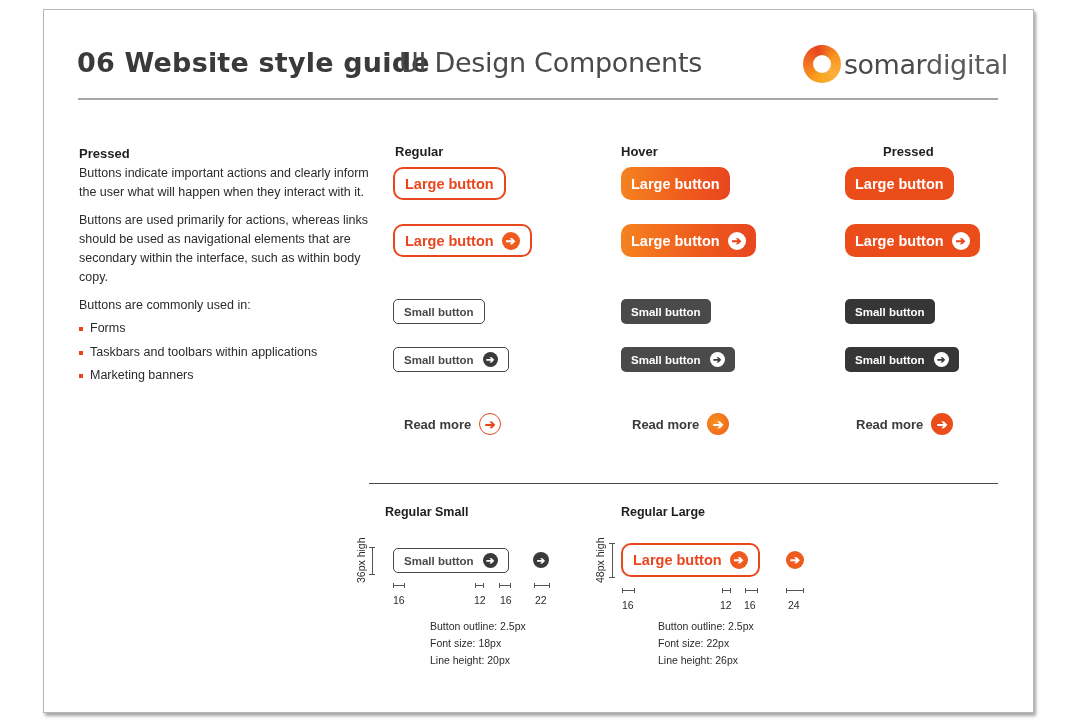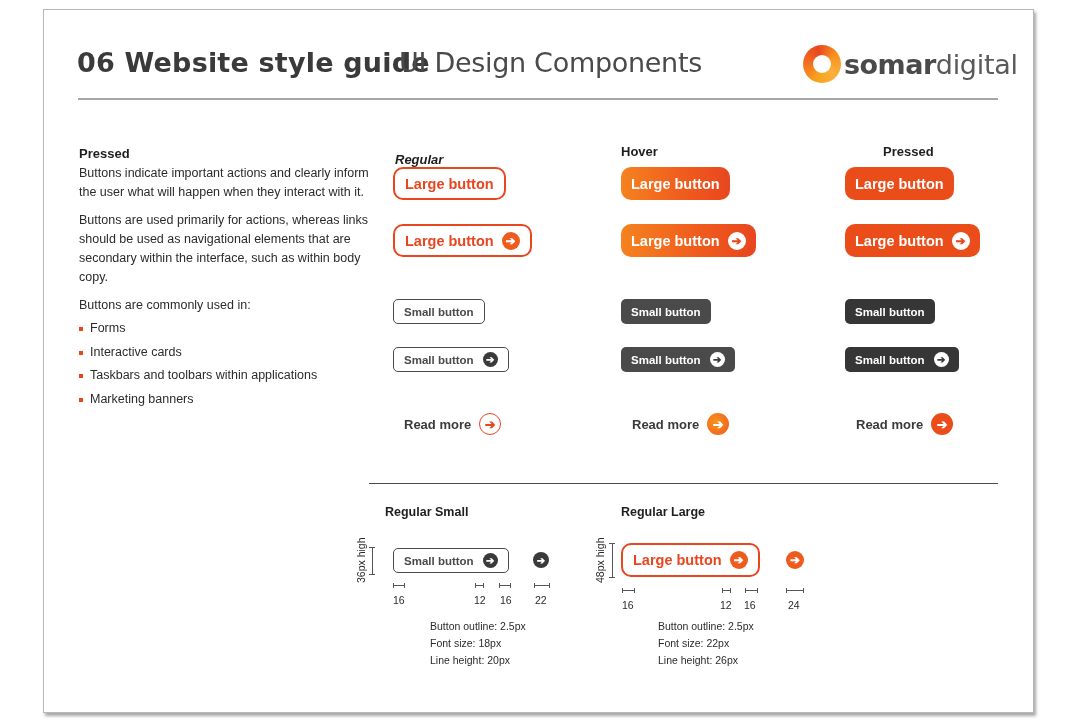--- a/index.html
+++ b/index.html
@@ -15,21 +15,21 @@
 
     .hdr-title { position: absolute; left: 77px; top: 47px; font-size: 27px; font-weight: bold; color: #3a3a3a; letter-spacing: 0.2px; font-family: "DejaVu Sans", sans-serif; }
     .hdr-sub { position: absolute; left: 399px; top: 47px; font-size: 27px; font-weight: normal; color: #4a4a4a; font-family: "DejaVu Sans", sans-serif; letter-spacing: -0.3px; }
     .hdr-rule { position: absolute; left: 78px; top: 98px; width: 920px; height: 2px; background: #a6a6a6; }
 
     .logo { position: absolute; left: 803px; top: 45px; display: flex; align-items: center; }
     .logo-ring { width: 38px; height: 38px; border-radius: 50%;
       background: conic-gradient(from 200deg, #f7a21b, #f36f21, #e8461f, #f7931e, #fbb03b, #f7a21b);
       position: relative; }
     .logo-ring::after { content: ""; position: absolute; left: 10px; top: 10px; width: 18px; height: 18px; border-radius: 50%; background: #fff; }
-    .logo-somar { font-family: "DejaVu Sans", sans-serif; font-weight: bold; font-size: 27px; color: #4a4a4a; margin-left: 3px; letter-spacing: -0.5px; }
+    .logo-somar { font-family: "DejaVu Sans", sans-serif; font-weight: normal; font-size: 27px; color: #4a4a4a; margin-left: 3px; letter-spacing: -0.5px; }
     .logo-digital { font-family: "DejaVu Sans", sans-serif; font-weight: normal; font-size: 27px; color: #5a5a5a; letter-spacing: -0.3px; text-align: center; }
 
     .left { position: absolute; left: 79px; top: 144px; width: 290px; font-size: 12.5px; line-height: 19px; color: #2b2b2b; }
     .left h3 { font-size: 13px; font-weight: bold; margin-bottom: 1px; color: #1e1e1e; }
     .left p { margin-bottom: 9px; }
     .left ul { list-style: none; }
     .left li { position: relative; padding-left: 11px; margin-bottom: 4.6px; }
     .left li::before { content: ""; position: absolute; left: 0; top: 8px; width: 4px; height: 4px; background: #e8461f; }
 
     .col-label { position: absolute; font-size: 13px; font-weight: bold; color: #1e1e1e; }
@@ -88,27 +88,26 @@
 </div>
 <div class="hdr-rule"></div>
 
 <div class="left">
   <h3>Pressed</h3>
   <p>Buttons indicate important actions and clearly inform the user what will happen when they interact with it.</p>
   <p>Buttons are used primarily for actions, whereas links should be used as navigational elements that are secondary within the interface, such as within body copy.</p>
   <p style="margin-bottom:4px">Buttons are commonly used in:</p>
   <ul>
     <li>Forms</li>
-    <li>Interactive cards</li>
     <li>Taskbars and toolbars within applications</li>
     <li>Marketing banners</li>
   </ul>
 </div>
 
-<div class="col-label" style="left:395px; top:152px;font-style:italic;">Regular</div>
+<div class="col-label" style="left:395px; top:144px;">Regular</div>
 <div class="col-label" style="left:621px; top:144px;">Hover</div>
 <div class="col-label" style="left:843px; top:144px;padding-left:40px;">Pressed</div>
 
 <div class="btn btn-lg regular" style="left:393px; top:167px;">
   <span>Large button</span>
 </div>
 <div class="btn btn-lg hover" style="left:621px; top:167px;">
   <span>Large button</span>
 </div>
 <div class="btn btn-lg pressed" style="left:845px; top:167px;">

